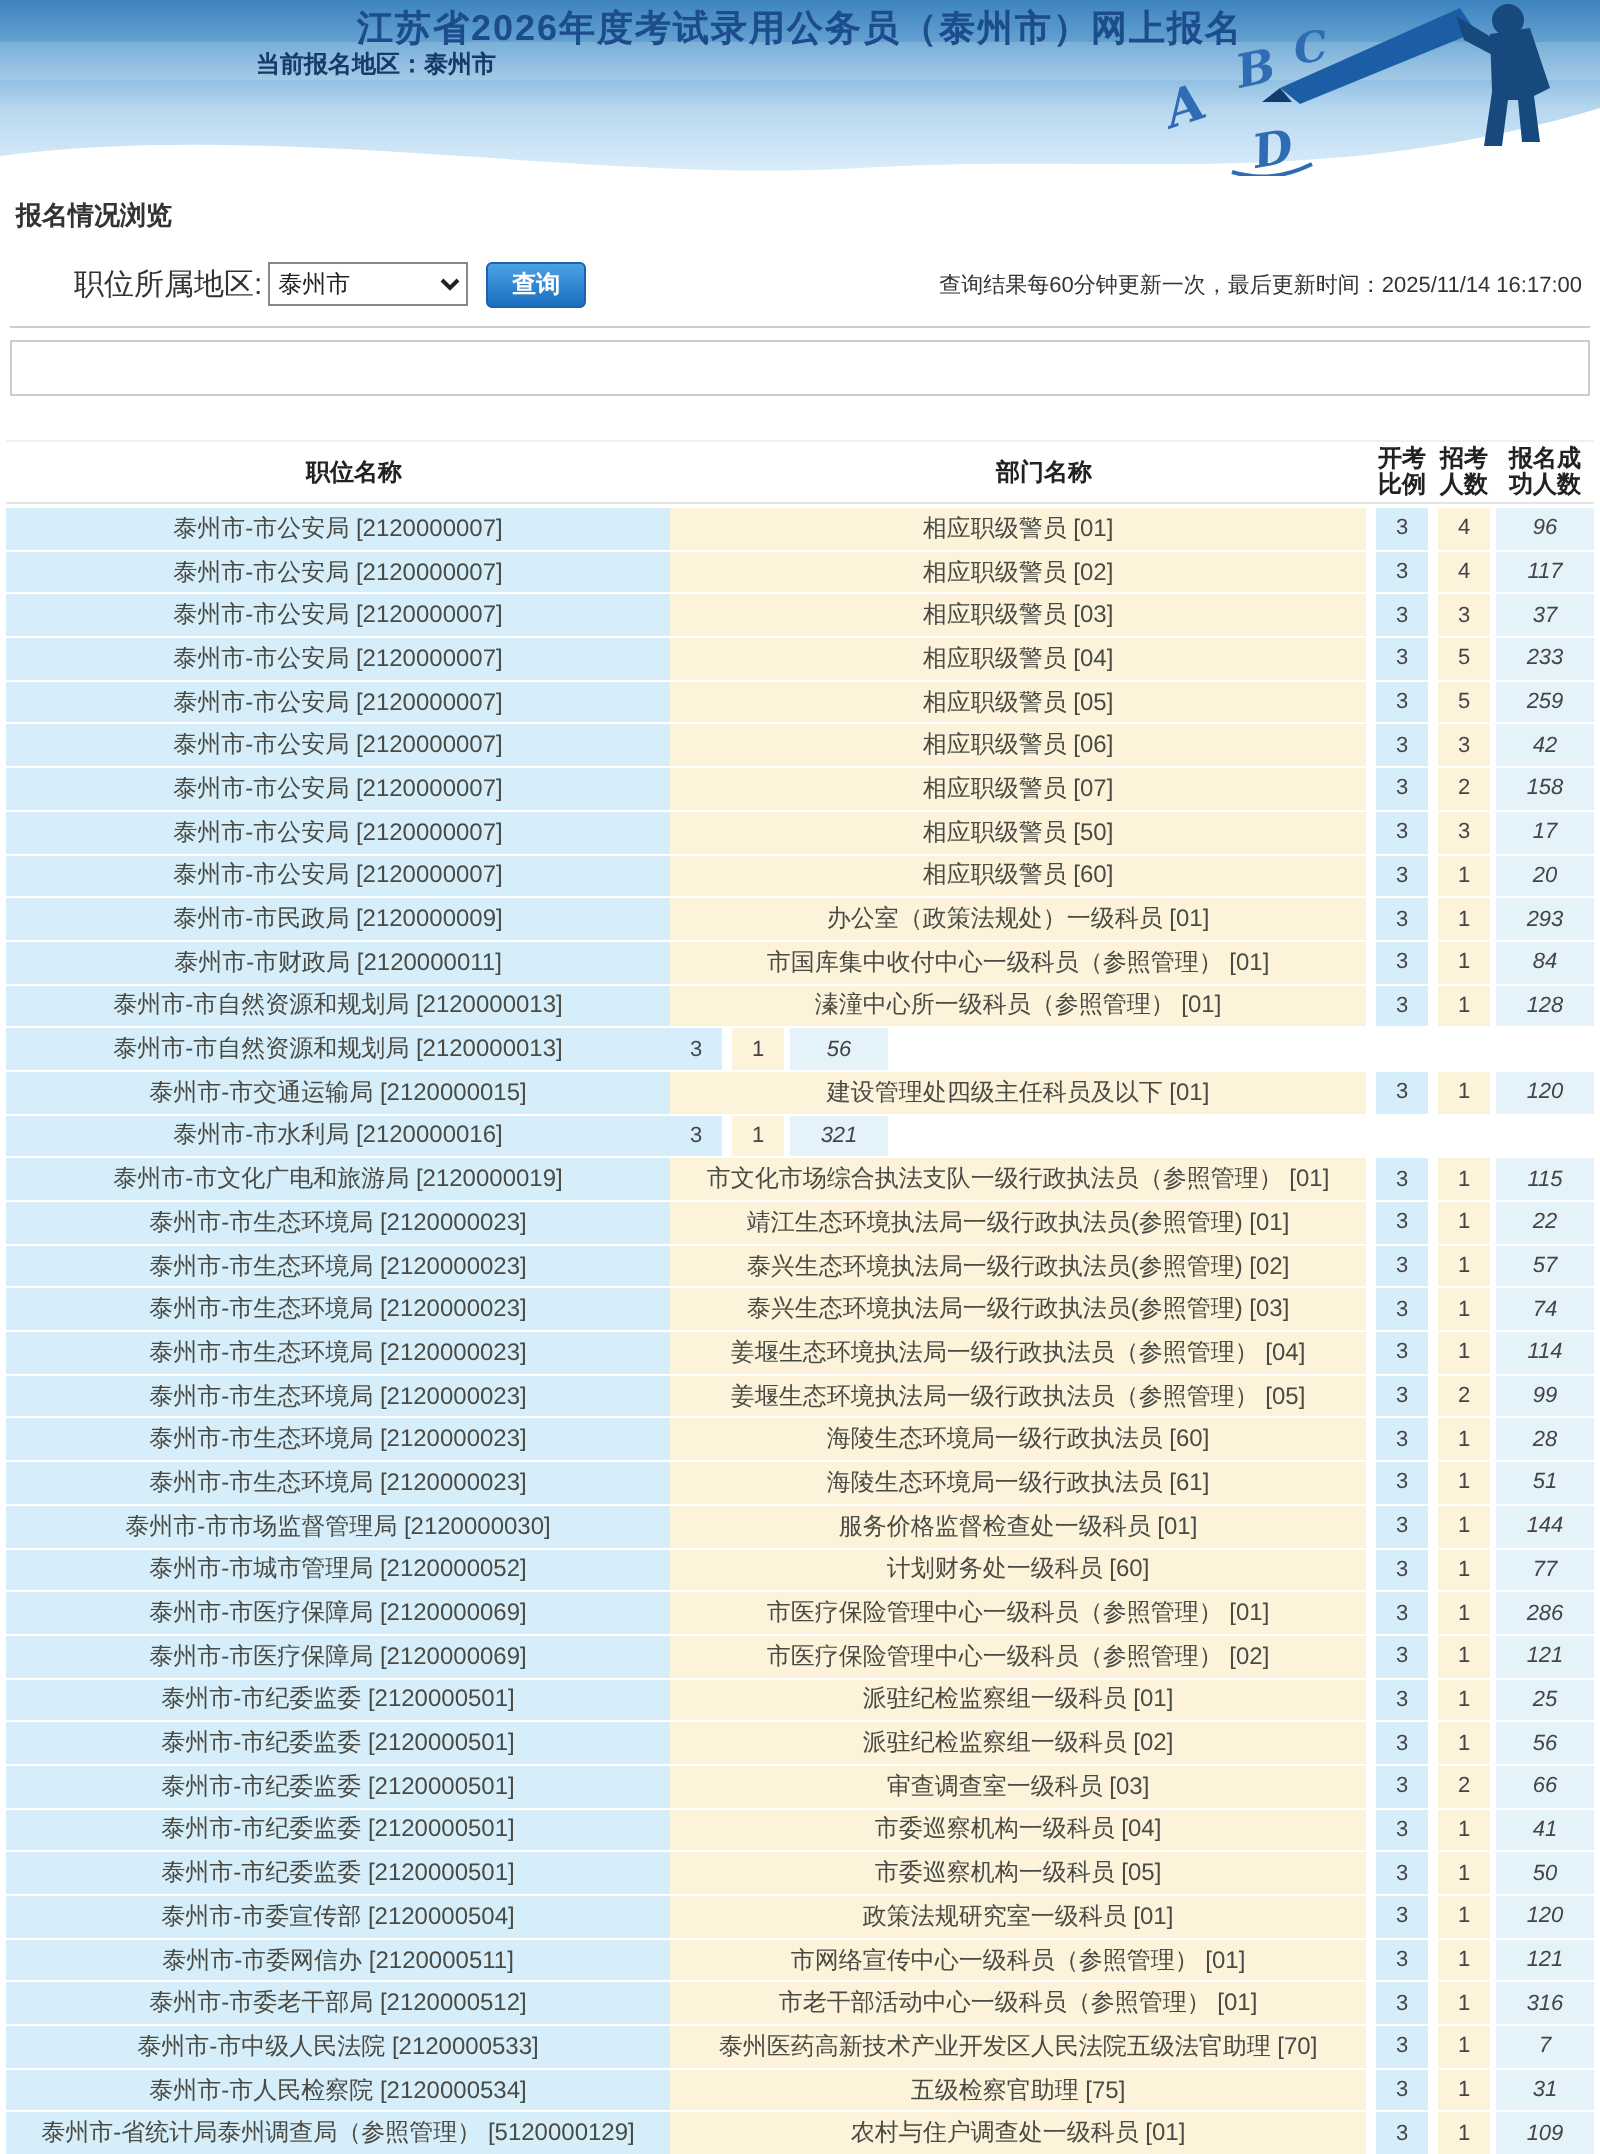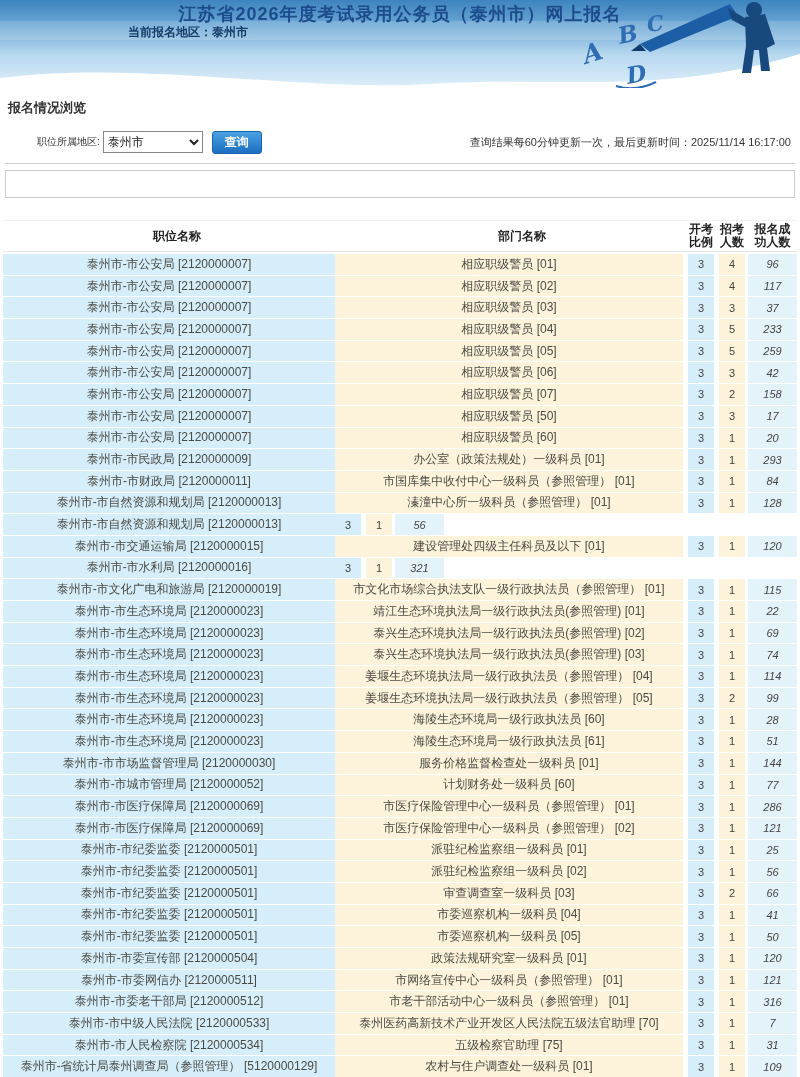--- a/index.html
+++ b/index.html
@@ -22,21 +22,21 @@
     font-size:18px;font-weight:bold;color:#1d4c8c;letter-spacing:1px;
   }
   .current-region{
     position:absolute;top:24px;left:128px;
     font-size:12px;font-weight:bold;color:#173b68;
   }
   
   .main{padding:0 3px;}
   .section-title{margin:11px 0 0 5px;font-size:13px;font-weight:bold;color:#333;}
   .query-row{display:flex;align-items:center;margin-top:13px;padding:0 6px 0 34px;height:24px;}
-  .query-label{font-size:10px;color:#333;}
+  .query-label{font-size:15px;color:#333;}
   .region-select{width:100px;height:22px;font-size:12px;border:1px solid #888;margin-left:3px;background:#fff;color:#222;}
   .query-btn{
     margin-left:9px;width:50px;height:23px;
     background:linear-gradient(180deg,#4aa2e2 0%,#1c6ec0 100%);
     color:#fff;font-weight:bold;font-size:12px;
     border:1px solid #1a64ad;border-radius:3px;cursor:pointer;
   }
   .update-info{margin-left:auto;font-size:11px;color:#333;}
   .divider{margin:9px 2px 0;border:0;border-top:1px solid #ccc;height:0;}
   .notice-box{margin:6px 2px 0;height:26px;border:1px solid #ccc;background:#fff;}
@@ -245,21 +245,21 @@
           <div class="td c1">靖江生态环境执法局一级行政执法员(参照管理) [01]</div>
           <div class="td c2">3</div>
           <div class="td c3">1</div>
           <div class="td c4">22</div>
         </div>
         <div class="tr">
           <div class="td c0">泰州市-市生态环境局 [2120000023]</div>
           <div class="td c1">泰兴生态环境执法局一级行政执法员(参照管理) [02]</div>
           <div class="td c2">3</div>
           <div class="td c3">1</div>
-          <div class="td c4">69</div>
+          <div class="td c4">57</div>
         </div>
         <div class="tr">
           <div class="td c0">泰州市-市生态环境局 [2120000023]</div>
           <div class="td c1">泰兴生态环境执法局一级行政执法员(参照管理) [03]</div>
           <div class="td c2">3</div>
           <div class="td c3">1</div>
           <div class="td c4">74</div>
         </div>
         <div class="tr">
           <div class="td c0">泰州市-市生态环境局 [2120000023]</div>

